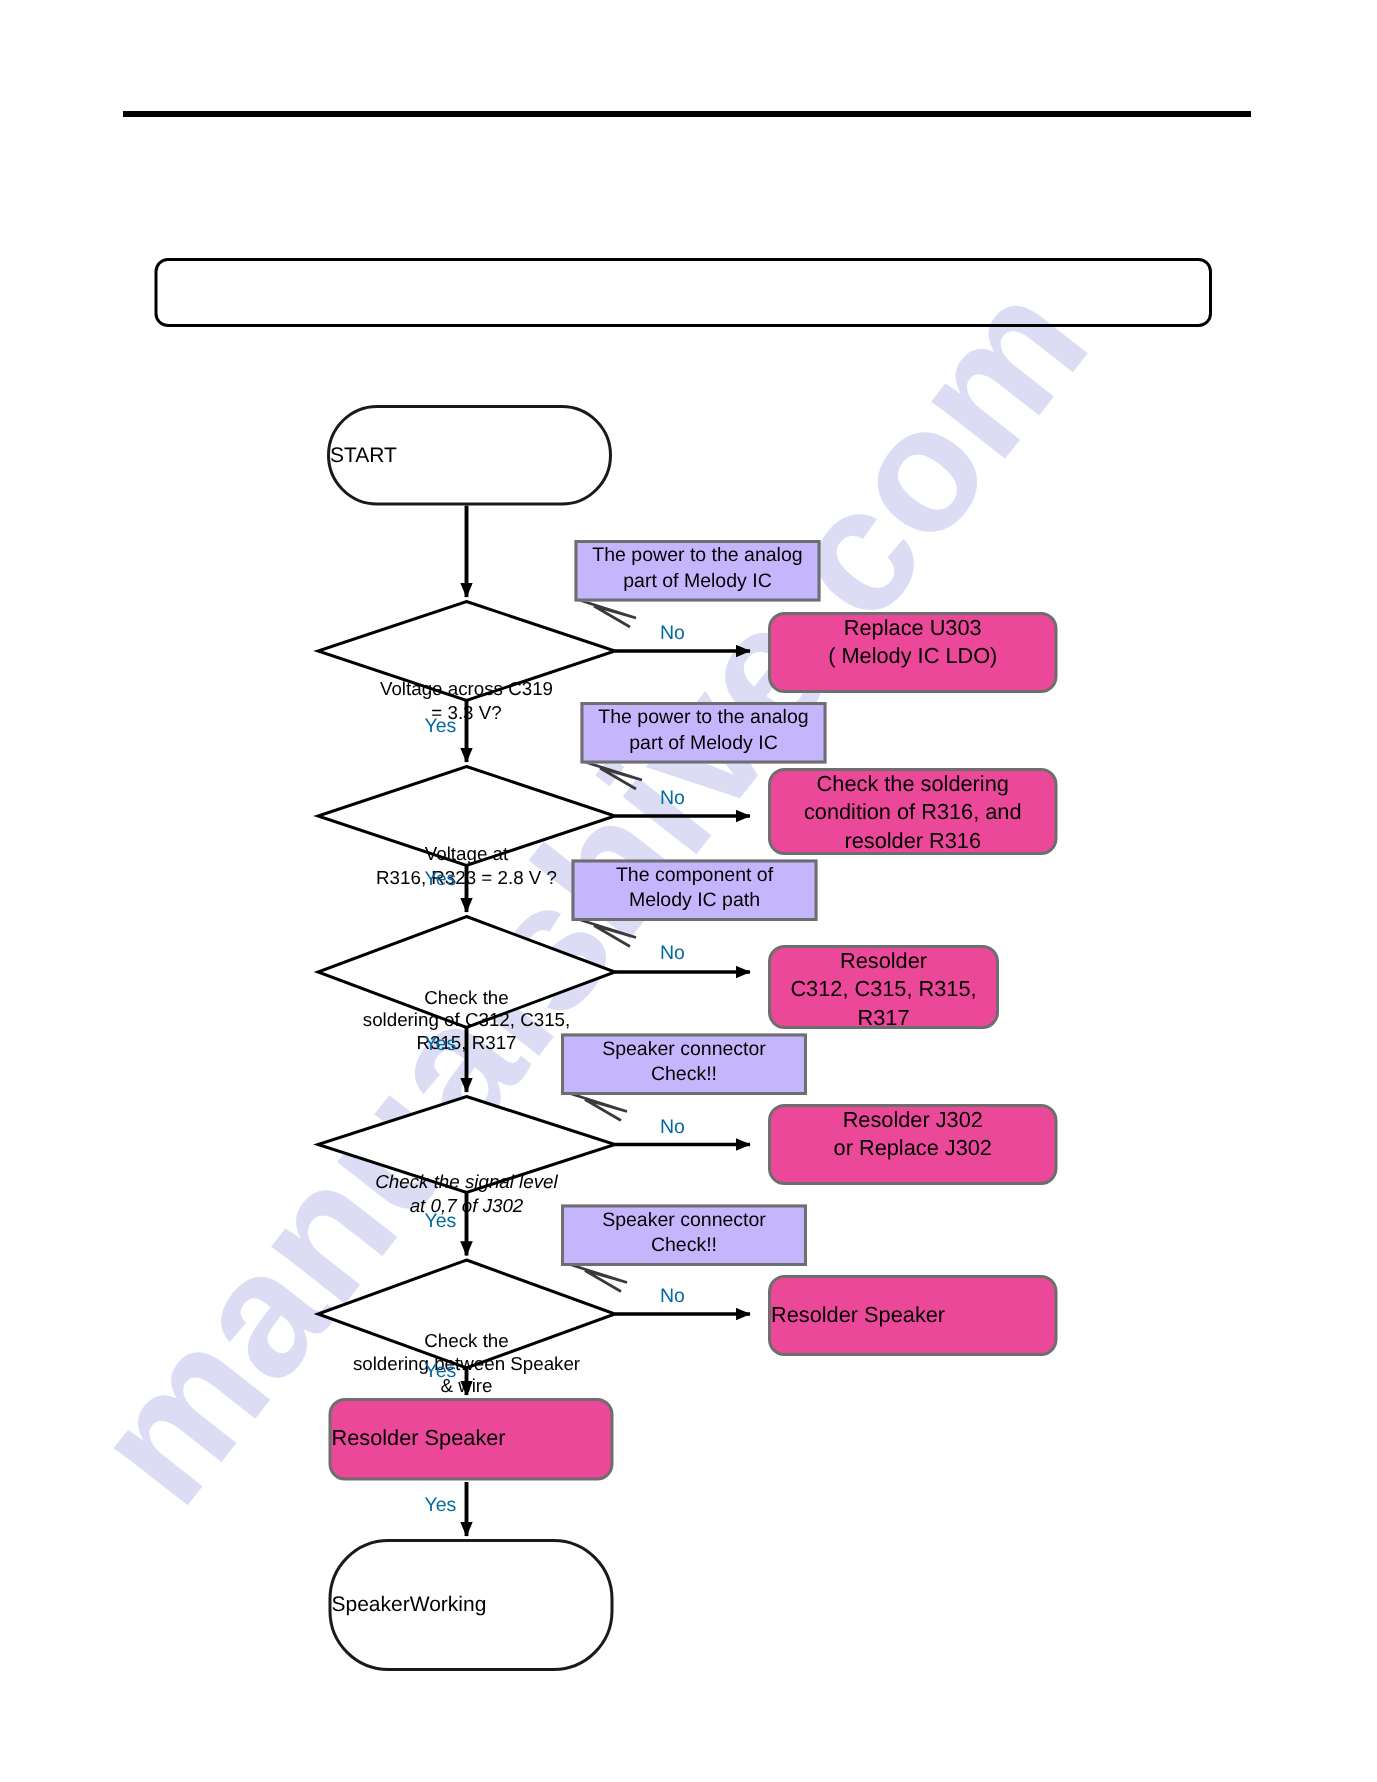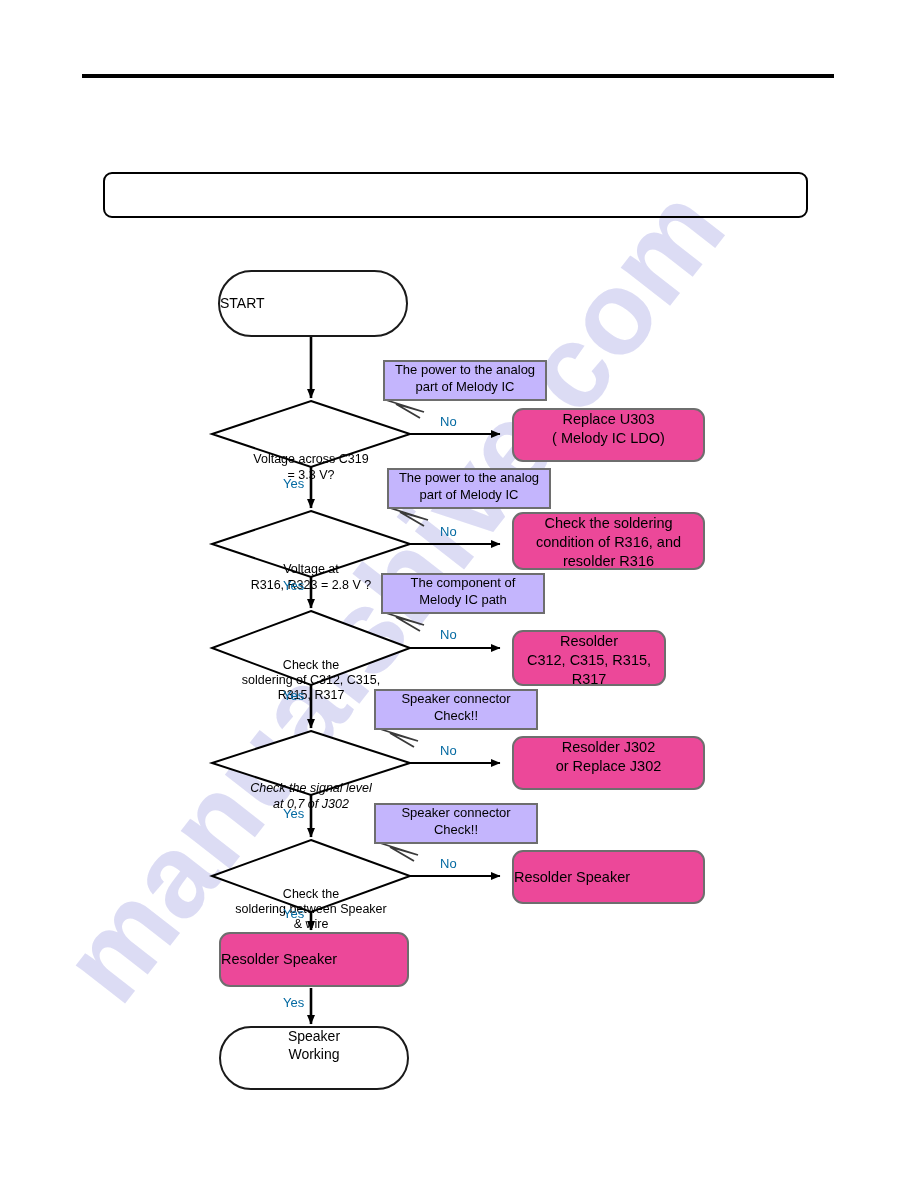--- a/index.html
+++ b/index.html
@@ -263,18 +263,18 @@
 
   <div class="edge-label" style="left:440px; top:856px;">No</div>
   <div class="edge-label" style="left:283px; top:906px;">Yes</div>
 
   <div class="nd proc" style="left:219px; top:932px; width:190px; height:55px;">
     <span>Resolder Speaker</span>
   </div>
 
   <div class="edge-label" style="left:283px; top:995px;">Yes</div>
 
-  <div class="nd term" style="left:219px; top:1026px; width:190px; height:64px; flex-direction:column;">
+  <div class="nd term" style="left:219px; top:1026px; width:190px; height:88px; flex-direction:row;">
     <span>Speaker</span>
     <span>Working</span>
   </div>
 
 </div>
 
 </body></html>

